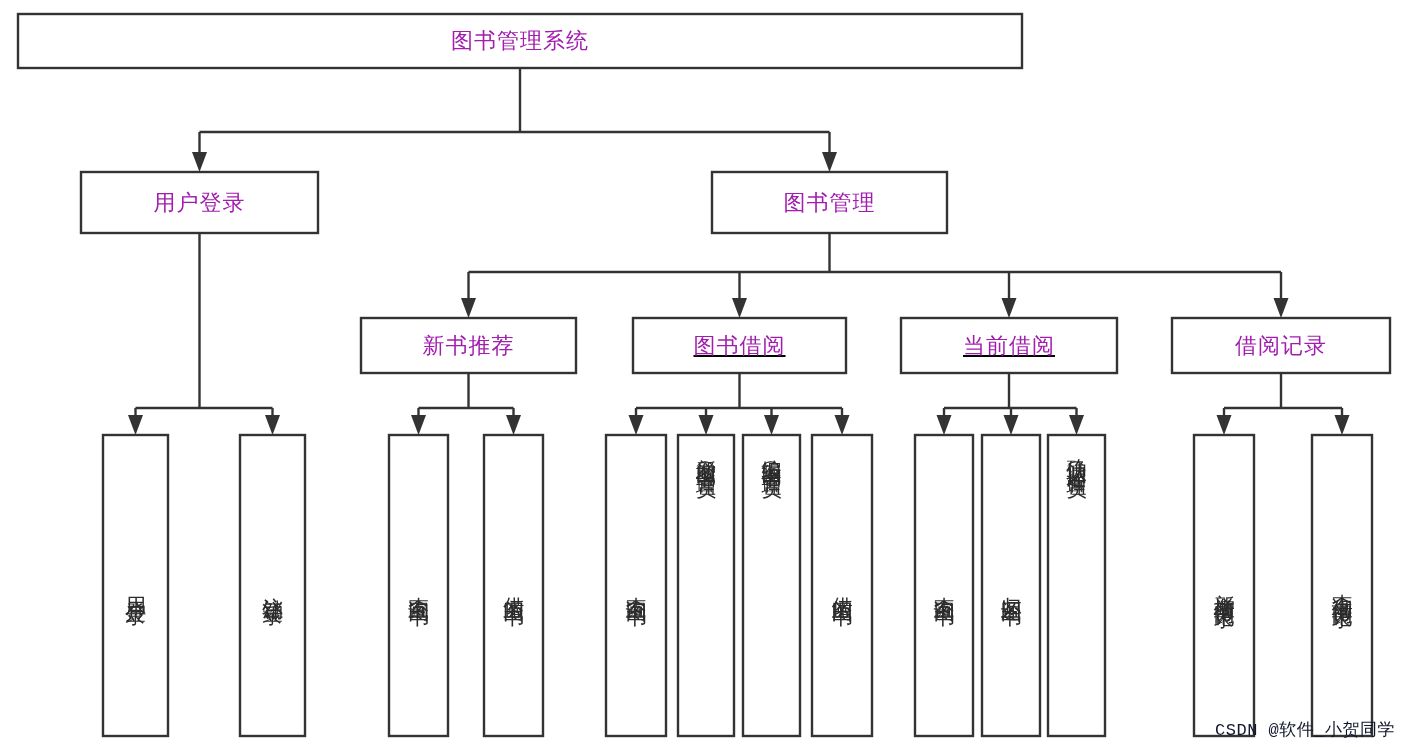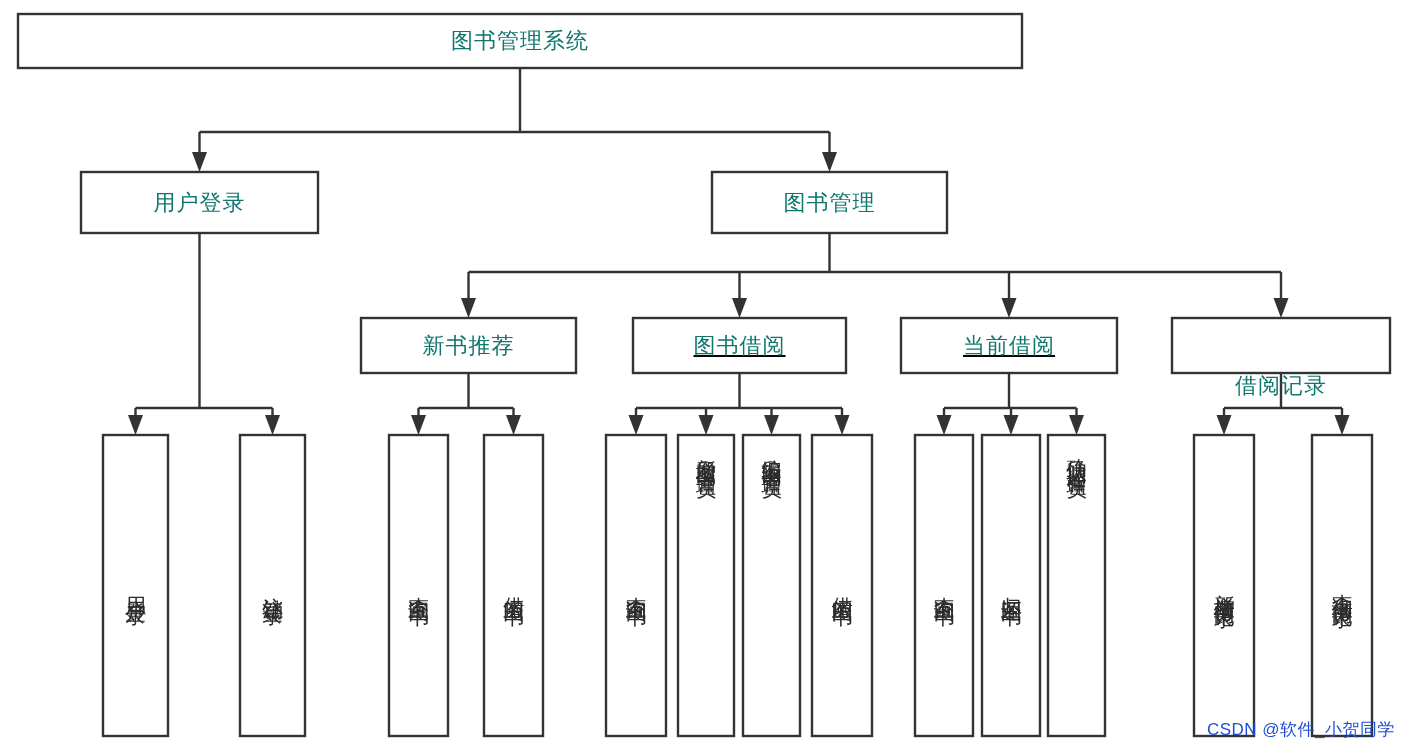--- a/index.html
+++ b/index.html
@@ -60,31 +60,31 @@
   .hlabel-wrap {
     position: absolute;
     display: flex;
     align-items: center;
     justify-content: center;
     pointer-events: none;
   }
   .hlabel-text {
     font-family: "DejaVu Sans", "Liberation Sans", sans-serif;
     font-size: 22px;
-    color: #0f766e;
+    color: #a21caf;
     letter-spacing: 1px;
     white-space: nowrap;
   }
   #watermark {
     position: absolute;
     right: 10px;
     bottom: 6px;
-    font-family: Liberation Sans, sans-serif;
+    font-family: Liberation Mono, monospace;
     font-size: 17px;
-    color: #1d4ed8;
+    color: #0f172a;
     letter-spacing: 0.5px;
     white-space: nowrap;
     pointer-events: none;
   }
 </style>
 </head>
 <body>
 
 <div id="diagram-root">
   <svg class="diagram-canvas" id="diagram-svg" viewBox="0 0 1405 747">
@@ -187,21 +187,21 @@
       </div>
       <div class="hlabel-wrap" style="left: 361px; top: 318px; width: 215px; height: 55px; border-radius: 14px;">
         <span class="hlabel-text">新书推荐</span>
       </div>
       <div class="hlabel-wrap" style="left: 633px; top: 318px; width: 213px; height: 55px; text-decoration: underline;">
         <span class="hlabel-text">图书借阅</span>
       </div>
       <div class="hlabel-wrap" style="left: 901px; top: 318px; width: 216px; height: 55px; text-decoration: underline;">
         <span class="hlabel-text">当前借阅</span>
       </div>
-      <div class="hlabel-wrap" style="left: 1172px; top: 318px; width: 218px; height: 55px; margin-top: 40px;">
+      <div class="hlabel-wrap" style="left: 1172px; top: 318px; width: 218px; height: 55px;">
         <span class="hlabel-text">借阅记录</span>
       </div>
       <div class="vlabel-wrap" style="left: 103px; top: 435px; width: 65px; height: 301px; align-items: center; padding-top: 0px;">
         <span class="vlabel-text">用户登录</span>
       </div>
       <div class="vlabel-wrap" style="left: 240px; top: 435px; width: 65px; height: 301px; align-items: center; padding-top: 0px;">
         <span class="vlabel-text">注销登录</span>
       </div>
       <div class="vlabel-wrap" style="left: 389px; top: 435px; width: 59px; height: 301px; align-items: center; padding-top: 0px;">
         <span class="vlabel-text">查询图书</span>

